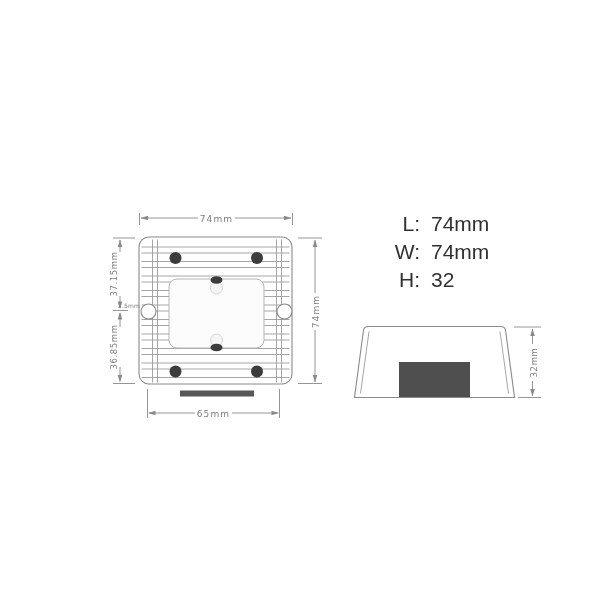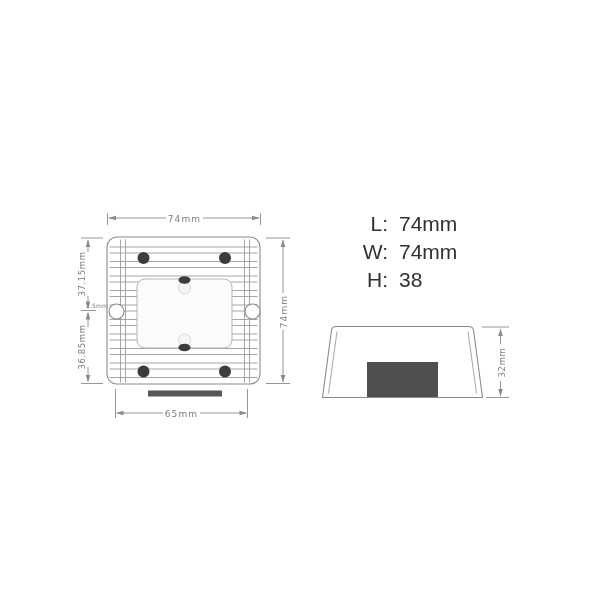--- a/index.html
+++ b/index.html
@@ -1,21 +1,21 @@
 <!DOCTYPE html>
 <html style="--line: #8a8a8a; --fin: #9c9c9c; --screw: #3c3c3c; --connector: #4f4f4f; --dim: #7c7c7c; --spec: #303030; --label-border: #b5b5b5; --bg: #ffffff;"><head>
 <meta charset="utf-8">
 <style>
   :root{
     --line:#8a8a8a; --fin:#9c9c9c; --screw:#3c3c3c; --connector:#4f4f4f;
     --dim:#7c7c7c; --spec:#303030; --label-border:#b5b5b5; --bg:#ffffff;
   }
   html,body{margin:0;padding:0;background:var(--bg);}
   #canvas{position:relative;width:545px;height:600px;background:var(--bg);overflow:hidden;
-          font-family:"Liberation Sans",sans-serif;}
+          font-family:"Liberation Sans",sans-serif;margin-left:32px;}
   svg{position:absolute;left:0;top:0;}
   .ln-fill{stroke:var(--line);stroke-width:1.1;fill:#fff;}
   .fin{stroke:var(--fin);stroke-width:0.9;fill:none;}
   .dim-ln{stroke:var(--line);stroke-width:0.9;fill:none;}
   .arrow{fill:var(--line);stroke:none;}
   .screw{fill:var(--screw);stroke:none;}
   .dim-txt{font-family:"DejaVu Sans",sans-serif;font-size:9px;letter-spacing:1.1px;fill:var(--dim);}
   .dim-txt-med{font-family:"DejaVu Sans",sans-serif;font-size:8.5px;letter-spacing:0.6px;fill:var(--dim);}
   .dim-txt-sm{font-family:"DejaVu Sans",sans-serif;font-size:6px;letter-spacing:0.2px;fill:var(--dim);}
   .label-rect{fill:#fcfcfc;stroke:var(--label-border);stroke-width:1;}
@@ -162,17 +162,17 @@
     <div class="spec-row">
       <span class="spec-label">L:</span>
       <span class="spec-value">74mm</span>
     </div>
     <div class="spec-row">
       <span class="spec-label">W:</span>
       <span class="spec-value">74mm</span>
     </div>
     <div class="spec-row">
       <span class="spec-label">H:</span>
-      <span class="spec-value">38</span>
+      <span class="spec-value">32</span>
     </div>
   </div>
 
 </div>
 
 </body></html>

